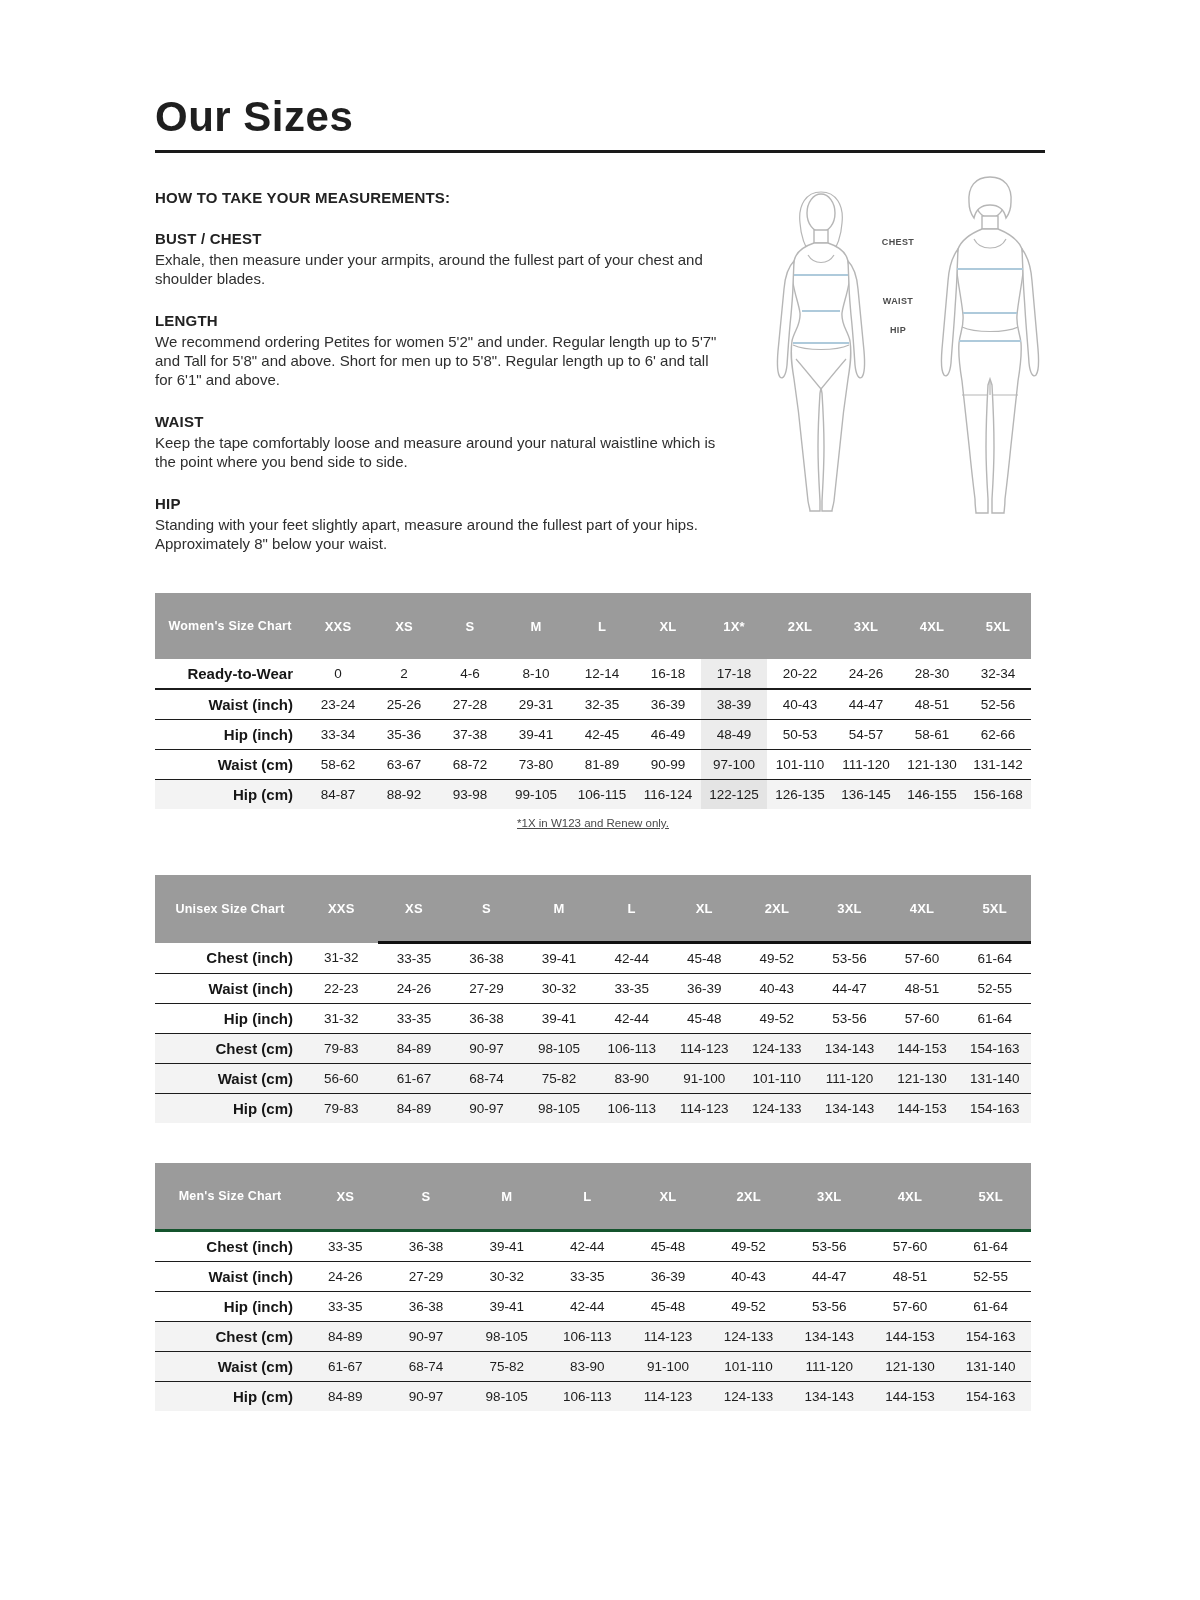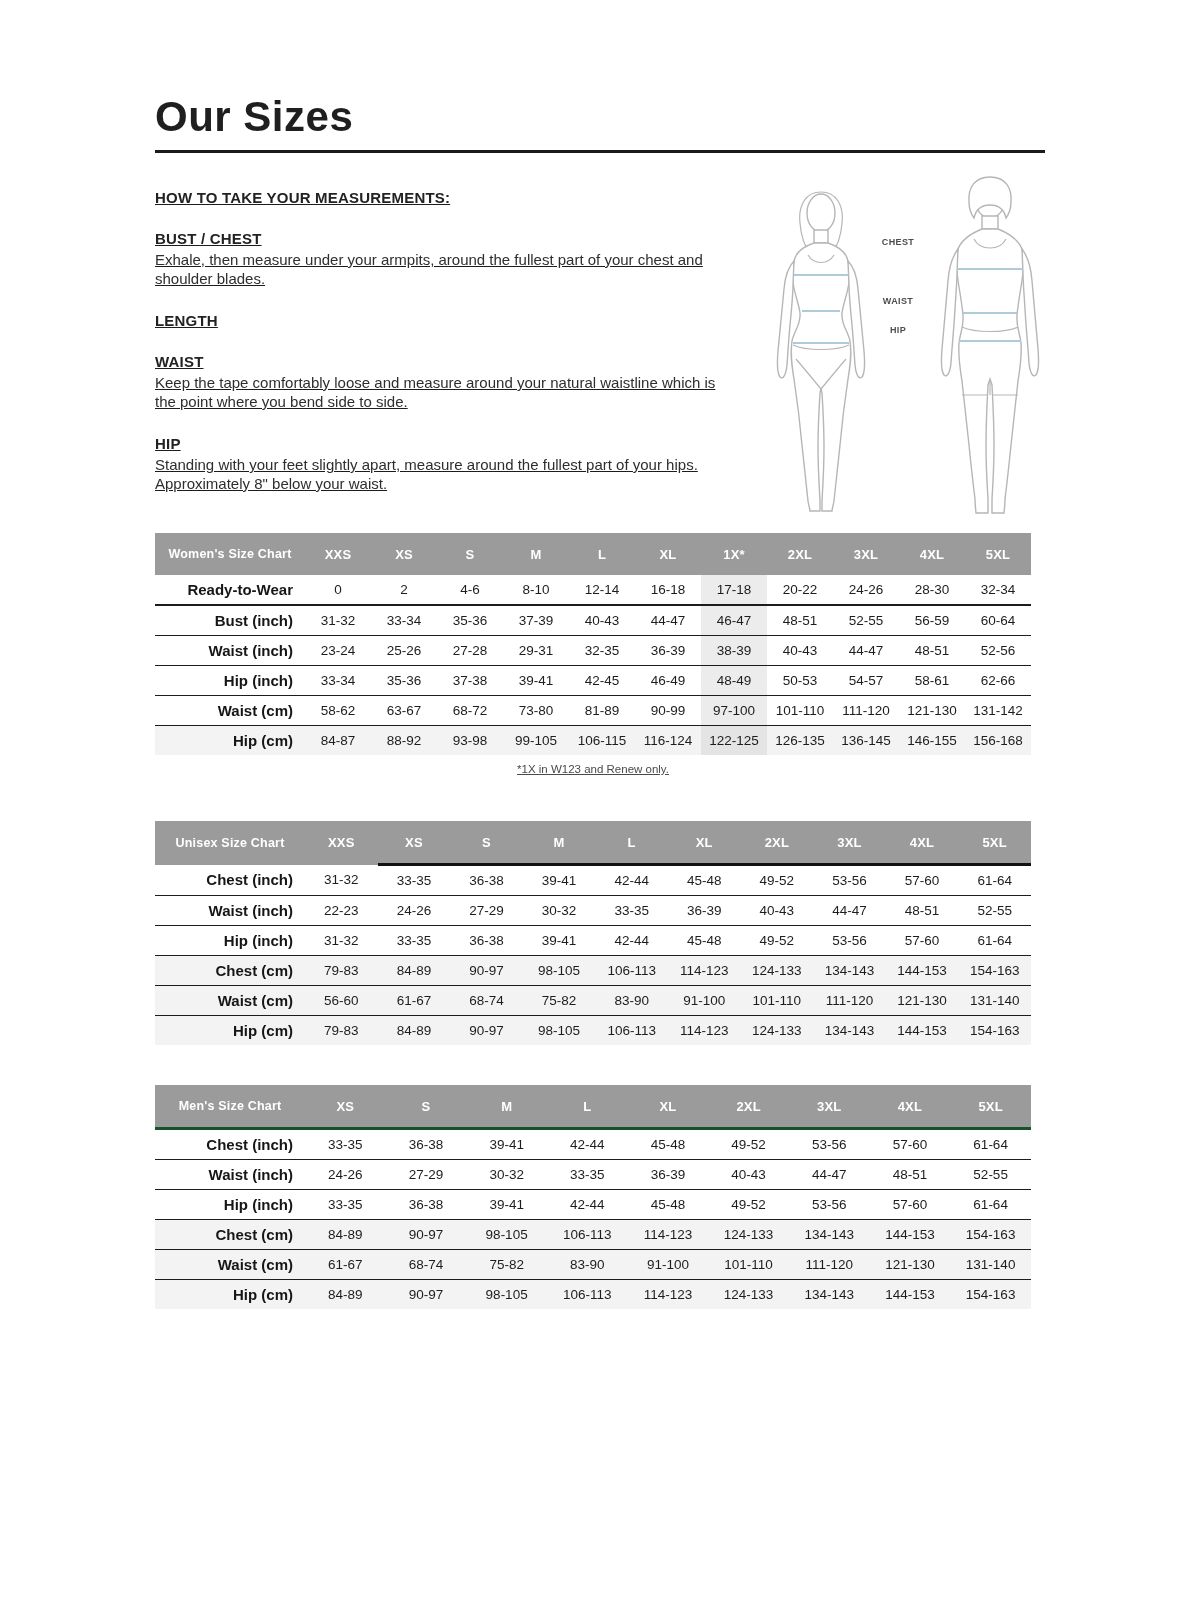--- a/index.html
+++ b/index.html
@@ -7,21 +7,21 @@
     width:1200px;height:1600px;position:relative;overflow:hidden;
     font-family:"Liberation Sans","DejaVu Sans",sans-serif;color:#1c1c1c;
   }
   .content{position:absolute;left:155px;top:0;width:890px;}
   .page-title{
     margin:0;padding-top:96px;font-size:42px;line-height:1.0;
     font-weight:800;letter-spacing:0.5px;color:#1f1f1f;
   }
   .title-rule{height:3px;background:var(--rule,#1a1a1a);border:none;margin:12px 0 0 0;width:890px;}
   .intro-row{position:relative;margin-top:36px;}
-  .measure-text{width:565px;text-decoration:underline;}
+  .measure-text{width:565px;}
   .how-to{font-size:15px;font-weight:800;letter-spacing:0.2px;margin:0 0 6px 0;color:#222;}
   .m-section h3{font-size:15px;font-weight:800;letter-spacing:0.2px;margin:24px 0 3px 0;color:#222;}
   .m-section p{font-size:15px;line-height:19px;margin:0;color:#2e2e2e;}
   
   .figures{position:absolute;left:585px;top:-20px;width:330px;height:360px;}
   .fig-woman{position:absolute;left:16px;top:14px;}
   .fig-man{position:absolute;left:180px;top:0;}
   .fig-label{
     position:absolute;left:134px;width:48px;text-align:center;
     font-size:9px;font-weight:700;letter-spacing:0.4px;color:#4d4d4d;
@@ -32,21 +32,21 @@
   .fig-outline{stroke:var(--figure-outline,#b6b6b6);stroke-width:1.4;fill:#ffffff;}
   .fig-line{stroke:var(--measure-line,#aecadb);stroke-width:2;fill:none;}
   .fig-detail{stroke:var(--figure-outline,#b6b6b6);stroke-width:1.2;fill:none;}
   
   .tables{margin-top:40px;}
   .table-block{margin-bottom:0;}
   table.size-table{border-collapse:collapse;table-layout:fixed;width:876px;}
   table.size-table col.label-col{width:150px;}
   table.size-table thead th{
     background:var(--header-bg,#9b9b9b);color:var(--header-text,#fff);
-    font-size:13px;font-weight:700;height:42px;padding:0;text-align:center;letter-spacing:0.2px;
+    font-size:13px;font-weight:700;height:42px;padding:12px;text-align:center;letter-spacing:0.2px;
   }
   table.size-table thead th.table-title{font-size:12.5px;}
   table.size-table tbody th{
     text-align:right;padding:0 12px 0 0;font-size:15px;font-weight:800;color:#161616;height:29px;
   }
   table.size-table tbody td{
     text-align:center;font-size:13.5px;color:#1d1d1d;height:29px;padding:0;
   }
   table.size-table tbody tr th,
   table.size-table tbody tr td{border-bottom:1px solid #1c1c1c;}
@@ -74,20 +74,21 @@
   <div class="intro-row" data-name="measurement-intro">
     <div class="measure-text" data-name="measurement-instructions">
       <p class="how-to" data-name="how-to-heading">HOW TO TAKE YOUR MEASUREMENTS:</p>
       <div data-name="measurement-sections">
           <div class="m-section" data-name="measurement-section">
             <h3 data-name="section-heading">BUST / CHEST</h3>
             <p data-name="section-body">Exhale, then measure under your armpits, around the fullest part of your chest and shoulder blades.</p>
           </div>
           <div class="m-section" data-name="measurement-section">
             <h3 data-name="section-heading">LENGTH</h3>
+            <p data-name="section-body">We recommend ordering Petites for women 5'2" and under. Regular length up to 5'7" and Tall for 5'8" and above. Short for men up to 5'8". Regular length up to 6' and tall for 6'1" and above.</p>
           </div>
           <div class="m-section" data-name="measurement-section">
             <h3 data-name="section-heading">WAIST</h3>
             <p data-name="section-body">Keep the tape comfortably loose and measure around your natural waistline which is the point where you bend side to side.</p>
           </div>
           <div class="m-section" data-name="measurement-section">
             <h3 data-name="section-heading">HIP</h3>
             <p data-name="section-body">Standing with your feet slightly apart, measure around the fullest part of your hips. Approximately 8" below your waist.</p>
           </div>
         </div>
@@ -203,34 +204,20 @@
               <td data-name="size-cell">8-10</td>
               <td data-name="size-cell">12-14</td>
               <td data-name="size-cell">16-18</td>
               <td data-name="size-cell" class="hl">17-18</td>
               <td data-name="size-cell">20-22</td>
               <td data-name="size-cell">24-26</td>
               <td data-name="size-cell">28-30</td>
               <td data-name="size-cell">32-34</td>
             </tr>
             <tr data-name="table-row">
-              <th data-name="row-label">Bust (inch)</th>
-              <td data-name="size-cell">31-32</td>
-              <td data-name="size-cell">33-34</td>
-              <td data-name="size-cell">35-36</td>
-              <td data-name="size-cell">37-39</td>
-              <td data-name="size-cell">40-43</td>
-              <td data-name="size-cell">44-47</td>
-              <td data-name="size-cell" class="hl">46-47</td>
-              <td data-name="size-cell">48-51</td>
-              <td data-name="size-cell">52-55</td>
-              <td data-name="size-cell">56-59</td>
-              <td data-name="size-cell">60-64</td>
-            </tr>
-            <tr data-name="table-row">
               <th data-name="row-label">Waist (inch)</th>
               <td data-name="size-cell">23-24</td>
               <td data-name="size-cell">25-26</td>
               <td data-name="size-cell">27-28</td>
               <td data-name="size-cell">29-31</td>
               <td data-name="size-cell">32-35</td>
               <td data-name="size-cell">36-39</td>
               <td data-name="size-cell" class="hl">38-39</td>
               <td data-name="size-cell">40-43</td>
               <td data-name="size-cell">44-47</td>

